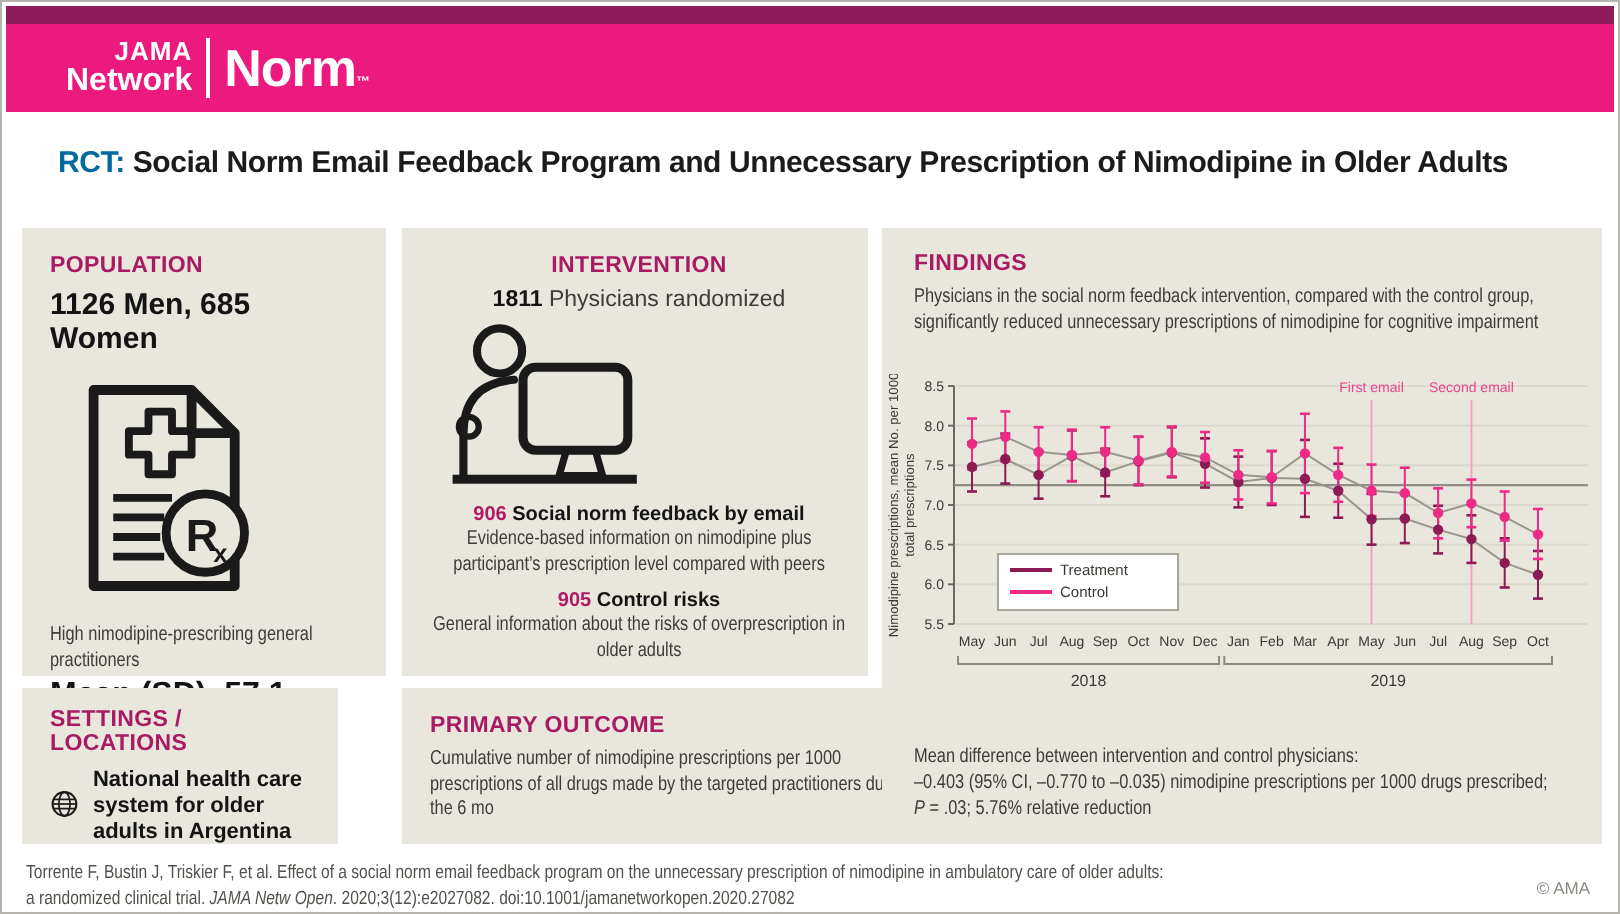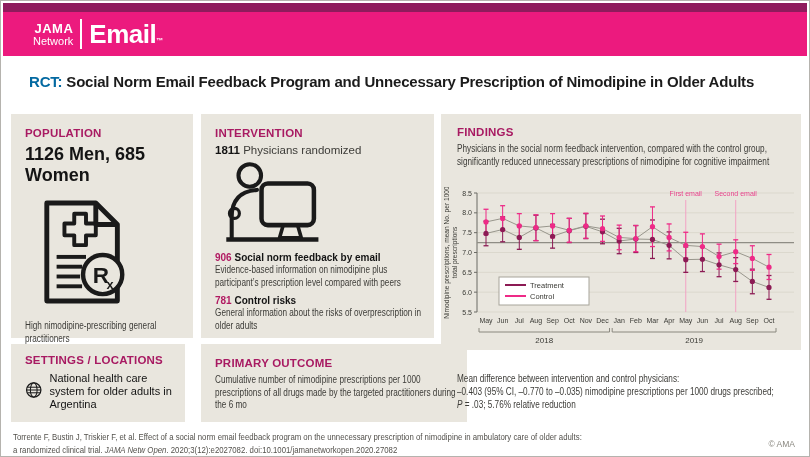--- a/index.html
+++ b/index.html
@@ -3,40 +3,40 @@
 <meta charset="utf-8">
 <style>
   html,body{margin:0;padding:0;background:#ffffff;}
   .page{position:relative;width:810px;height:457px;background:#fff;border:1px solid #b5b3ae;
         box-sizing:border-box;overflow:hidden;font-family:"Liberation Sans","DejaVu Sans",sans-serif;color:#1b1b1b;}
   .top-dark{position:absolute;left:2px;right:2px;top:2px;height:9px;background:#8e1b5c;}
   .band{position:absolute;left:2px;right:2px;top:11px;height:44px;background:#ec1a7e;display:flex;align-items:center;}
   .logo{display:flex;align-items:center;margin-left:30px;color:#fff;}
   .logo-stack{display:flex;flex-direction:column;align-items:flex-end;line-height:1;margin-right:7px;}
   .logo-jama{font-weight:bold;font-size:13px;letter-spacing:.5px;}
-  .logo-network{font-size:11px;margin-top:1px;}
+  .logo-network{font-size:16px;margin-top:1px;font-weight:bold;}
   .logo-div{width:2px;height:30px;background:#fff;margin-right:7px;}
   .logo-open{font-weight:bold;font-size:26px;letter-spacing:-.5px;line-height:1;}
   .logo-tm{font-size:7px;vertical-align:baseline;}
   .title{position:absolute;left:28px;top:72px;font-size:15px;font-weight:bold;letter-spacing:-.2px;white-space:nowrap;}
   .title .pre{color:#0369a1;}
   .panel{position:absolute;background:#e9e6de;box-sizing:border-box;}
   .p-pop{left:10px;top:113px;width:182px;height:224px;padding:13px 12px 10px 14px;}
-  .p-set{left:10px;top:343px;width:174px;height:78px;padding:10px 10px 0 14px;}
-  .p-int{left:200px;top:113px;width:233px;height:224px;padding:13px 10px 0 14px;}
+  .p-set{left:10px;top:343px;width:158px;height:78px;padding:10px 10px 0 14px;}
+  .p-int{left:200px;top:113px;width:233px;height:224px;padding:13px 10px 0 14px;text-align:center;}
   .p-out{left:200px;top:343px;width:266px;height:78px;padding:13px 10px 0 14px;}
-  .p-fin{left:440px;top:113px;width:360px;height:236px;}
+  .p-fin{left:440px;top:113px;width:360px;height:308px;}
   .sec-h{font-size:11.5px;font-weight:bold;color:#a81a62;letter-spacing:.2px;margin:0 0 5px 0;}
-  .stat{font-size:18px;font-weight:bold;color:#141414;}
+  .stat{font-size:15px;font-weight:bold;color:#141414;}
   .cond{transform:scaleX(0.82);transform-origin:0 0;width:122%;}
   .body-t{font-size:10px;line-height:1.25;color:#3d3c38;}
   .pop-icon{display:block;margin:10px 0 12px 12px;}
   .pop-age{font-size:16px;font-weight:bold;margin-top:2px;color:#141414;}
   .set-row{display:flex;gap:7px;margin-top:3px;align-items:flex-start;}
-  .set-text{font-size:11px;font-weight:normal;line-height:1.18;color:#141414;padding-top:1px;}
+  .set-text{font-size:11px;font-weight:bold;line-height:1.18;color:#141414;padding-top:1px;}
   .rand-line{font-size:11.5px;color:#3d3c38;}
   .rand-line b{color:#141414;margin-top:44px;}
   .int-icon{display:block;margin:5px 0 7px 4px;}
   .arm-label{font-size:10px;font-weight:bold;color:#141414;margin-top:2px;}
   .arm-label .n{color:#b11a62;}
   .arm-desc{margin:1px 0 6px 0;}
   .fin-h{position:absolute;left:16px;top:12px;}
   .fin-sum{position:absolute;left:16px;top:29px;}
   .fin-sum-inner{width:415px;}
   .chart-wrap{position:absolute;left:2px;top:73px;}
@@ -54,21 +54,21 @@
 <div class="page">
   <div class="top-dark"></div>
 
   <div class="band">
     <div class="logo">
       <div class="logo-stack">
         <span class="logo-jama">JAMA</span>
         <span class="logo-network">Network</span>
       </div>
       <div class="logo-div"></div>
-      <span class="logo-open"><span>Email</span><span class="logo-tm">™</span></span>
+      <span class="logo-open"><span>Norm</span><span class="logo-tm">™</span></span>
     </div>
   </div>
 
   <div class="title">
     <span class="pre">RCT:</span><span> Social Norm Email Feedback Program and Unnecessary Prescription of Nimodipine in Older Adults</span>
   </div>
 
   <div class="panel p-pop">
     <div class="sec-h">POPULATION</div>
     <div class="stat">1126 Men, 685 Women</div>
@@ -108,21 +108,21 @@
     <svg class="int-icon" width="104" height="84" viewBox="0 0 115 93">
       <circle cx="34" cy="16" r="12.5" fill="none" stroke="#1a1a1a" stroke-width="4.5"></circle>
       <path d="M14 86 V62 Q14 34 42 32" fill="none" stroke="#1a1a1a" stroke-width="4.5" stroke-linecap="round"></path>
       <circle cx="17" cy="58" r="5.5" fill="none" stroke="#1a1a1a" stroke-width="3.5"></circle>
       <rect x="47" y="25" width="58" height="46" rx="7" fill="none" stroke="#1a1a1a" stroke-width="5"></rect>
       <path d="M71 71 L67 85 H91 L87 71" fill="none" stroke="#1a1a1a" stroke-width="4" stroke-linejoin="round"></path>
       <line x1="8" y1="87" x2="110" y2="87" stroke="#1a1a1a" stroke-width="5"></line>
     </svg>
     <div class="arm-label"><span class="n">906</span><span> Social norm feedback by email</span></div>
     <div class="arm-desc body-t cond">Evidence-based information on nimodipine plus participant’s prescription level compared with peers</div>
-    <div class="arm-label"><span class="n">781</span><span> Control risks</span></div>
+    <div class="arm-label"><span class="n">905</span><span> Control risks</span></div>
     <div class="arm-desc body-t cond">General information about the risks of overprescription in older adults</div>
   </div>
 
   <div class="panel p-out">
     <div class="sec-h">PRIMARY OUTCOME</div>
     <div class="body-t cond">Cumulative number of nimodipine prescriptions per 1000 prescriptions of all drugs made by the targeted practitioners during the 6 mo</div>
   </div>
 
   <div class="panel p-fin">
     <div class="sec-h fin-h">FINDINGS</div>

